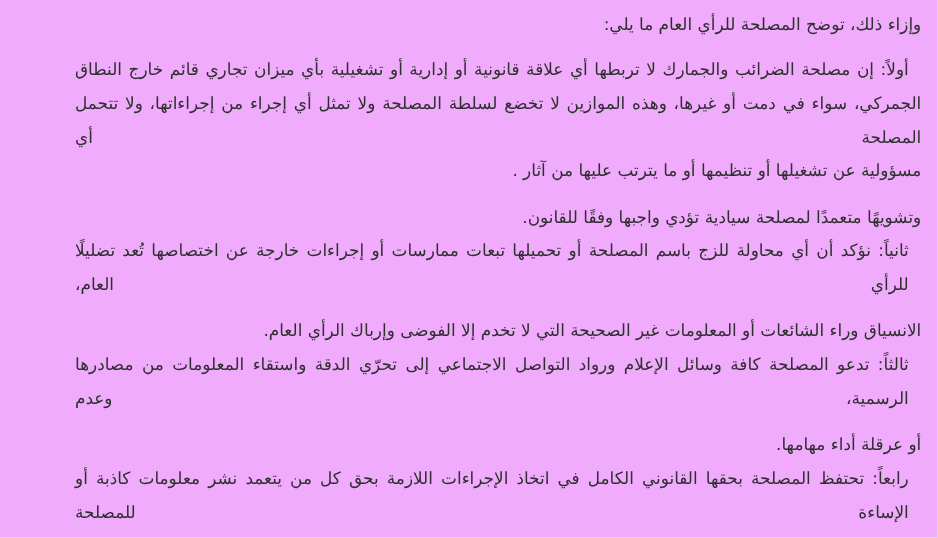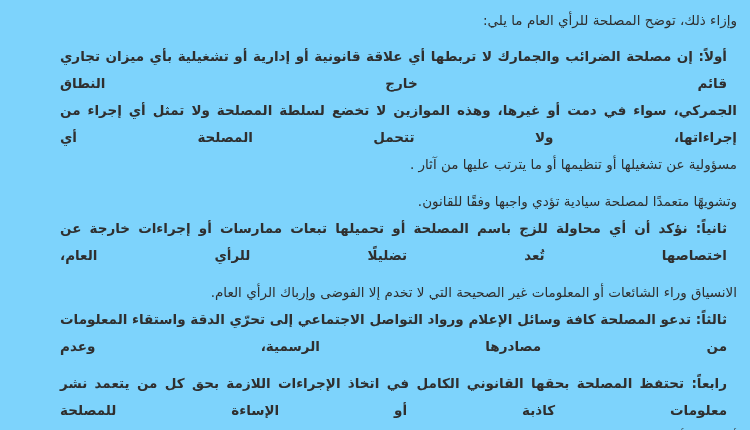--- a/index.html
+++ b/index.html
@@ -12,31 +12,30 @@
   }
   .page {
     direction: rtl;
     box-sizing: border-box;
     width: 750px;
     height: 430px;
     padding: 7px 13px 0 60px;
     font-family: "DejaVu Sans", sans-serif;
     font-size: 13.5px;
     color: #2f2f2f;
-    background: #7dd3fc;
+    background: #f0abfc;
   }
   .line {
     line-height: 27px;
     min-height: 27px;
   }
   
   .just {
     text-align: justify;
     text-align-last: justify;
-    font-weight: bold;
   }
   
   .last, .intro {
     text-align: right;
   }
   
   .indent {
     padding-right: 10px;
   }
   .intro {
@@ -63,17 +62,17 @@
     <div class="line last">وتشويهًا متعمدًا لمصلحة سيادية تؤدي واجبها وفقًا للقانون.</div>
     <div class="line just indent">ثانياً: نؤكد أن أي محاولة للزج باسم المصلحة أو تحميلها تبعات ممارسات أو إجراءات خارجة عن اختصاصها تُعد تضليلًا للرأي العام،</div>
   </div>
 
   <div class="para">
     <div class="line last">الانسياق وراء الشائعات أو المعلومات غير الصحيحة التي لا تخدم إلا الفوضى وإرباك الرأي العام.</div>
     <div class="line just indent">ثالثاً: تدعو المصلحة كافة وسائل الإعلام ورواد التواصل الاجتماعي إلى تحرّي الدقة واستقاء المعلومات من مصادرها الرسمية، وعدم</div>
   </div>
 
   <div class="para">
+    <div class="line last">أو عرقلة أداء مهامها.</div>
     <div class="line just indent">رابعاً: تحتفظ المصلحة بحقها القانوني الكامل في اتخاذ الإجراءات اللازمة بحق كل من يتعمد نشر معلومات كاذبة أو الإساءة للمصلحة</div>
-    <div class="line last">أو عرقلة أداء مهامها.</div>
   </div>
 
 </div>
 
 </body></html>

